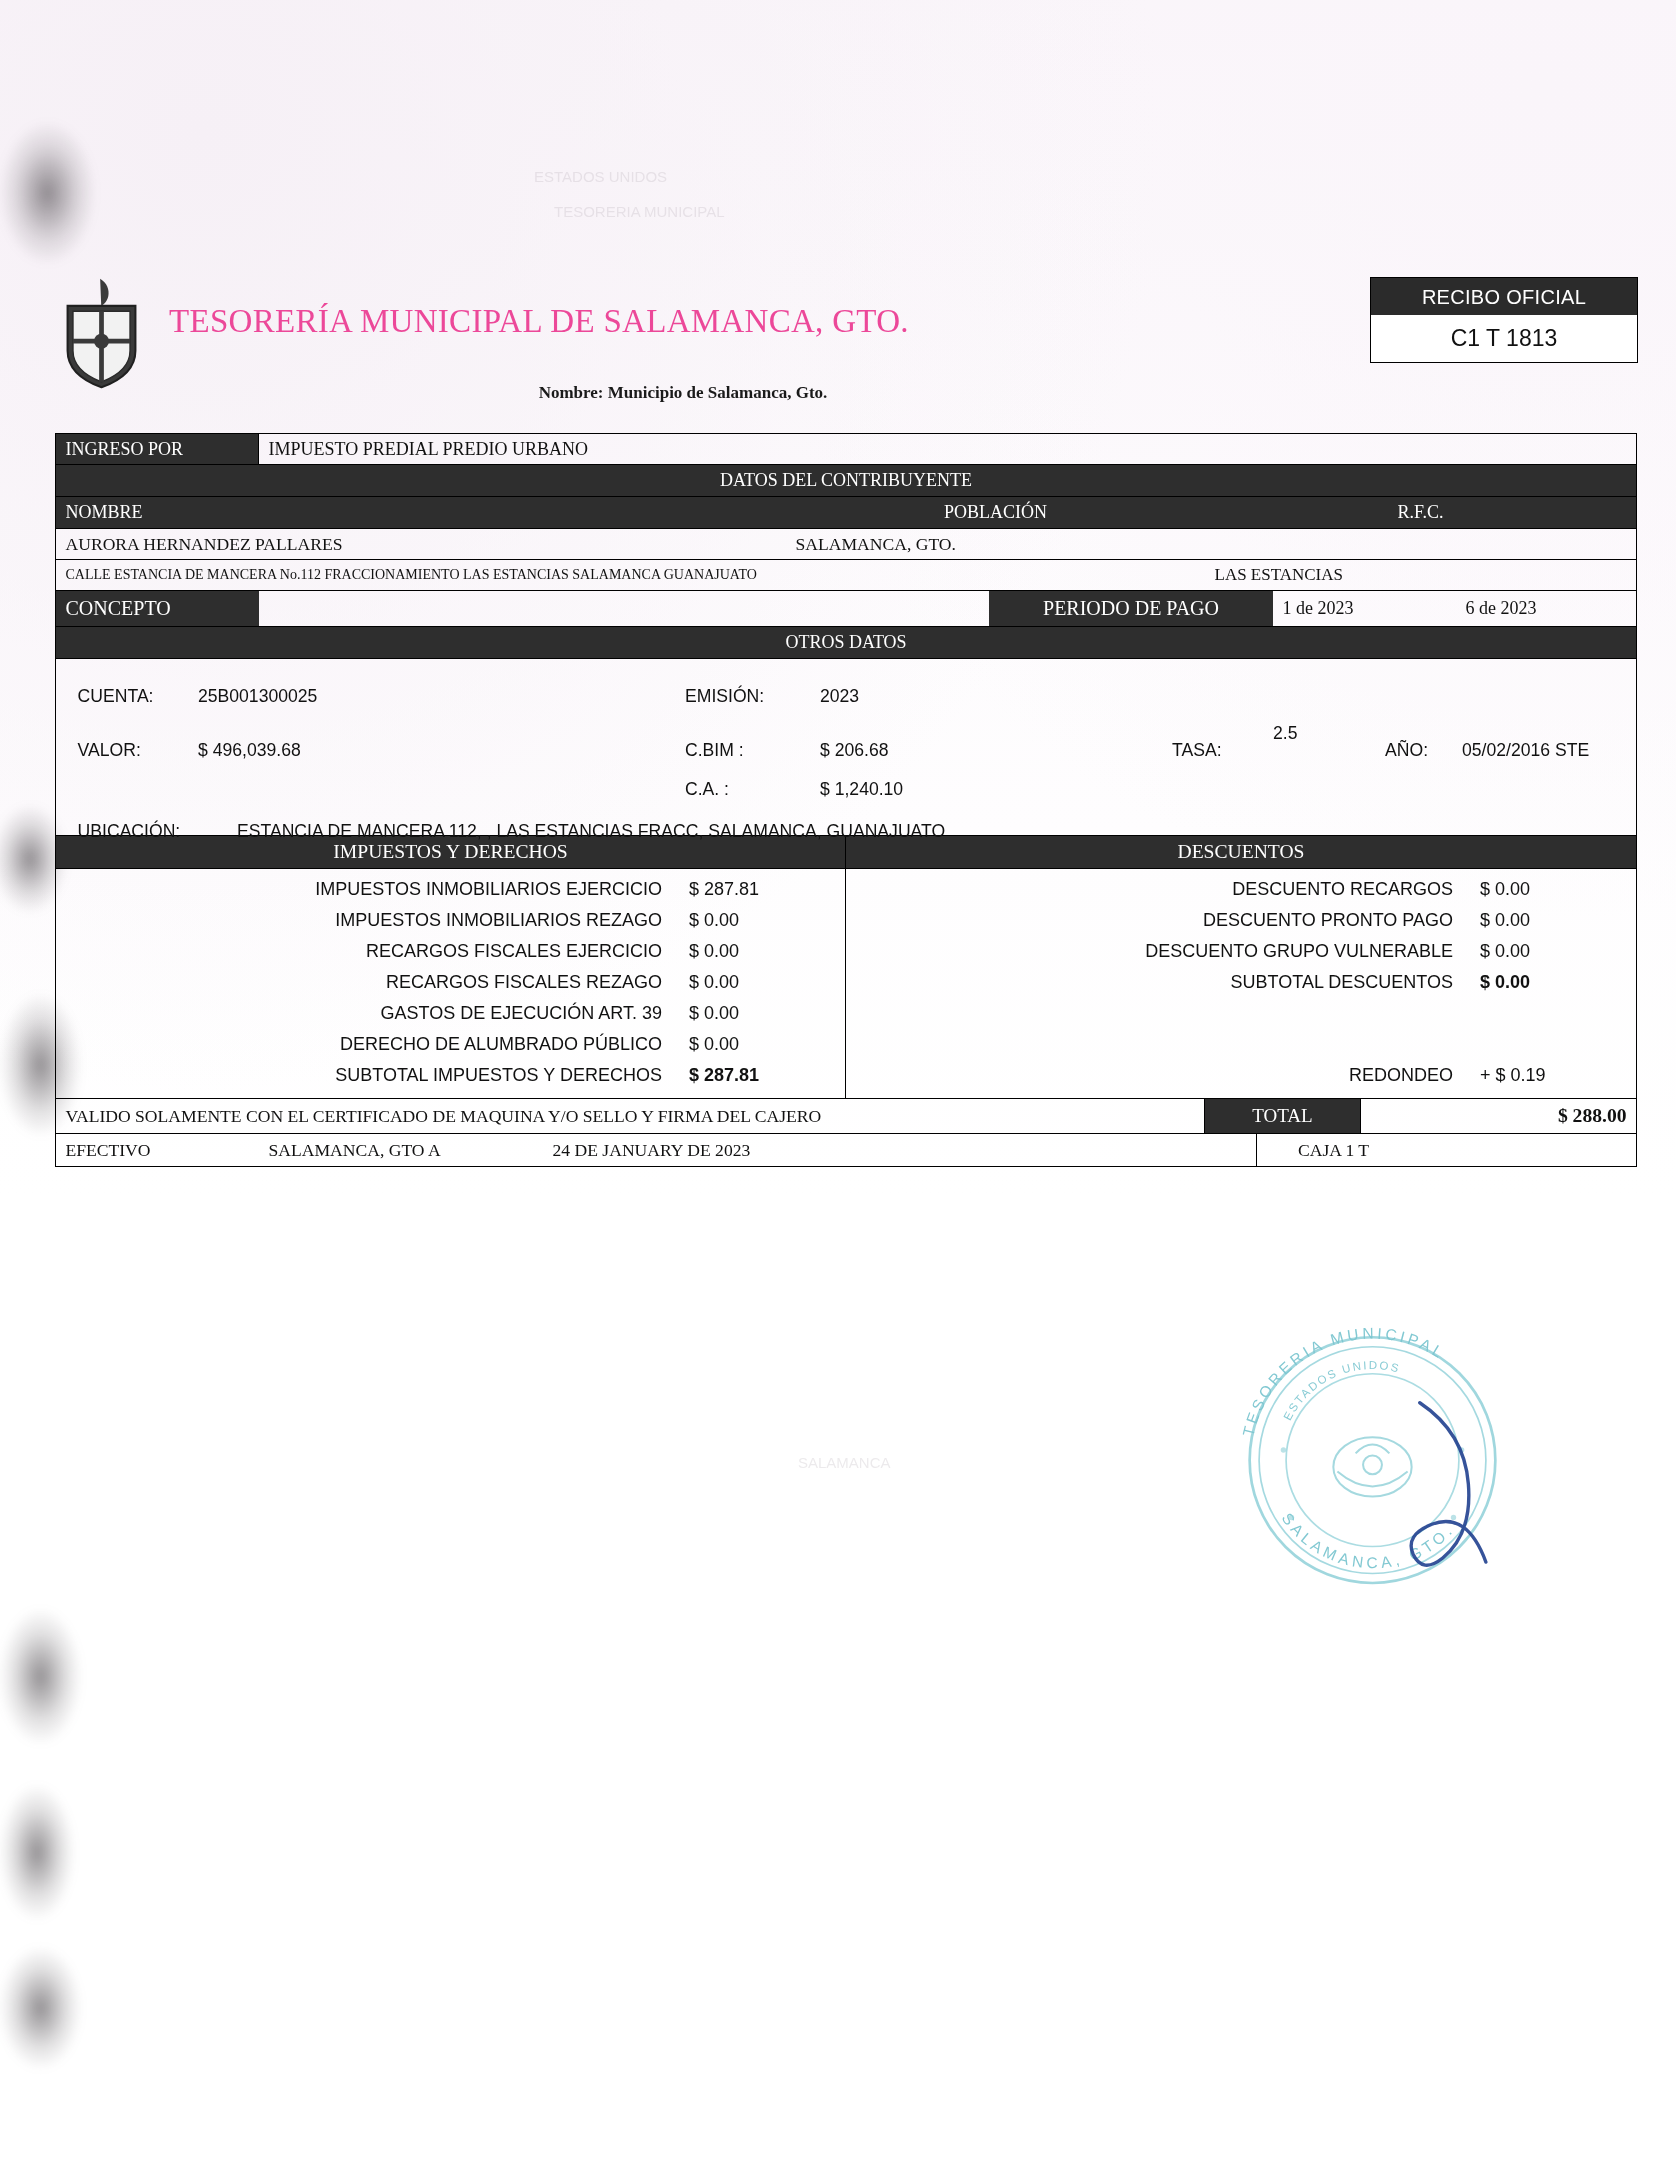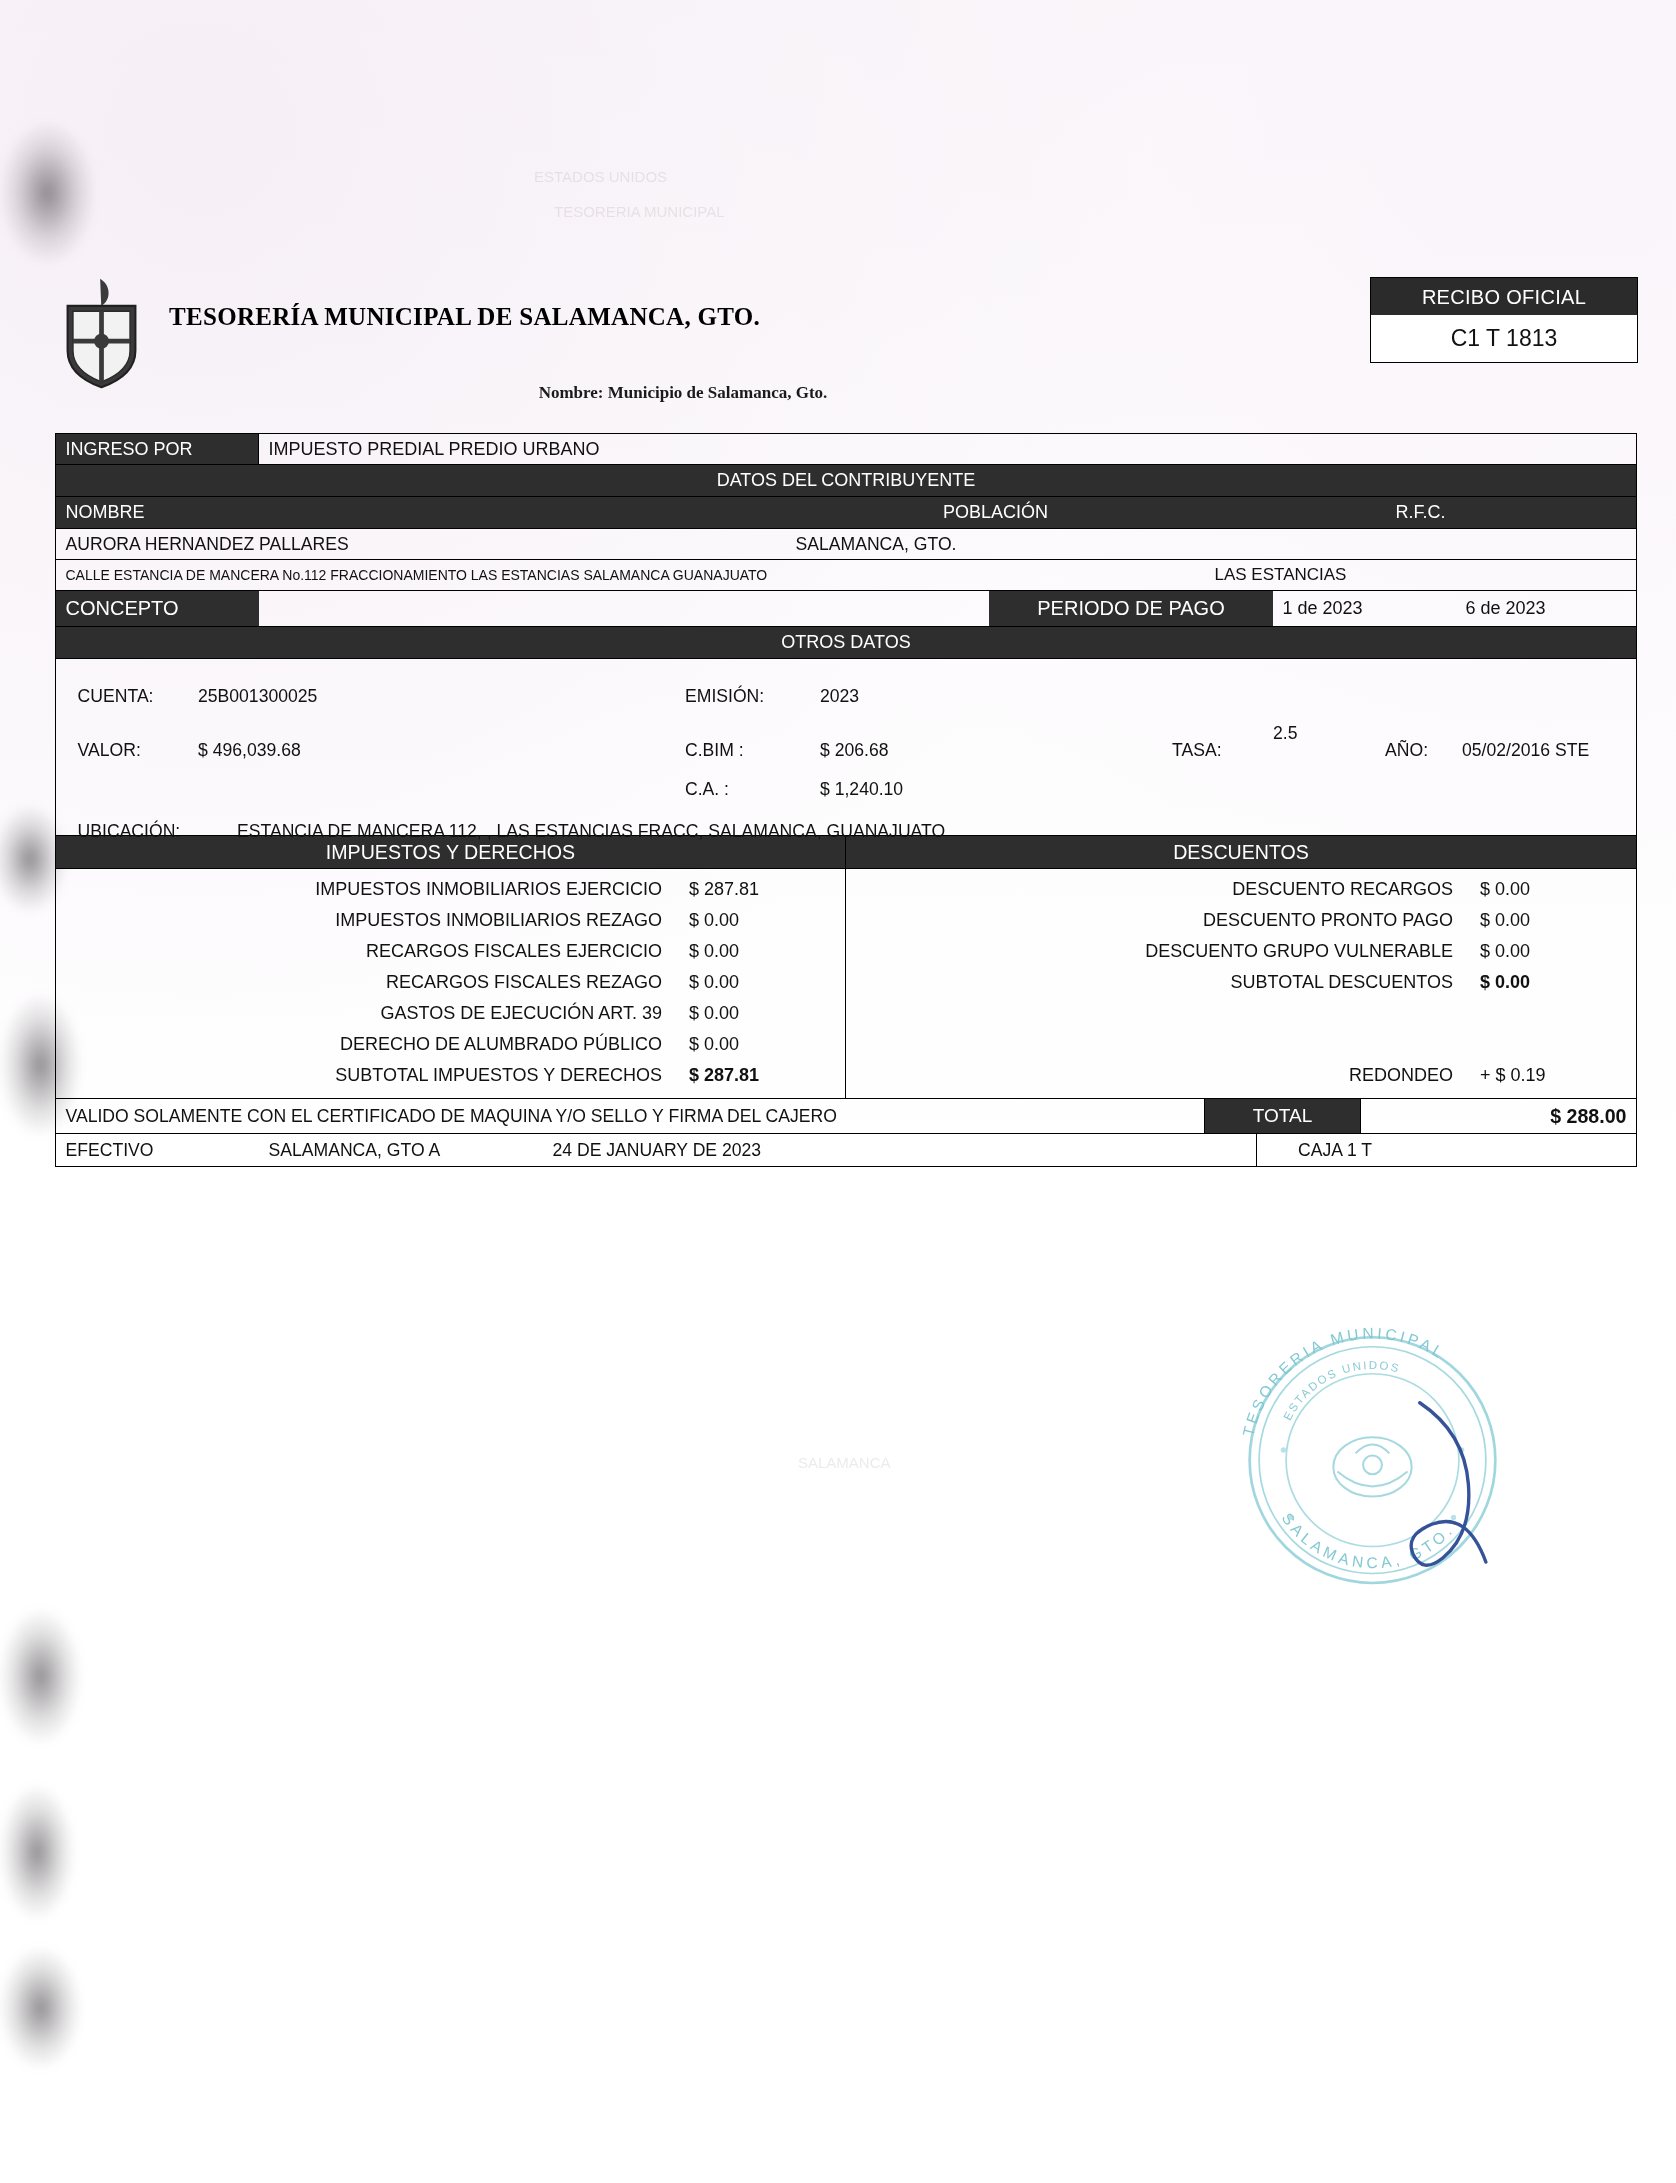--- a/index.html
+++ b/index.html
@@ -49,24 +49,24 @@
     height: 114px;
   }
   .crest svg { display:block; }
 
   .header-title {
     position: absolute;
     left: 169px;
     top: 303px;
     width: 1149px;
     font-family: "Liberation Serif", serif;
-    font-size: 25px;
-    font-weight: bold;
+    font-size: 33px;
+    font-weight: normal;
     letter-spacing: 0.3px;
-    color: #000000;
+    color: #ec4899;
     white-space: nowrap;
   }
   .header-sub1 {
     position: absolute;
     left: 169px;
     top: 349px;
     width: 1149px;
     font-family: "Liberation Serif", serif;
     font-size: 17px;
     font-weight: bold;
@@ -133,20 +133,21 @@
   }
   .bd-b { border-bottom: 1.4px solid #000; }
   .bd-r { border-right: 1.4px solid #000; }
 
   .cell {
     box-sizing: border-box;
     display: flex;
     align-items: center;
     font-size: 18px;
     padding: 0 9.5px;
+    font-family: Liberation Serif, serif;
   }
   .center { justify-content: center; }
   .right { justify-content: flex-end; }
 
   .h-ingreso   { height: 30px; }
   .h-datos     { height: 31px; }
   .h-labels    { height: 31px; }
   .h-values    { height: 30px; }
   .h-domlabel  { height: 31px; }
   .h-domvalue  { height: 30px; }

